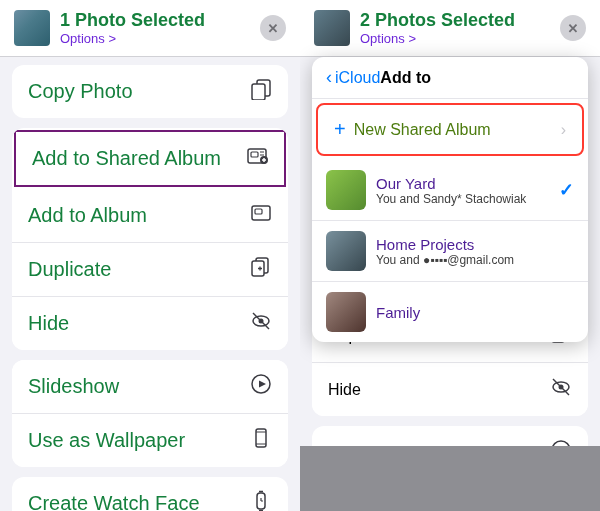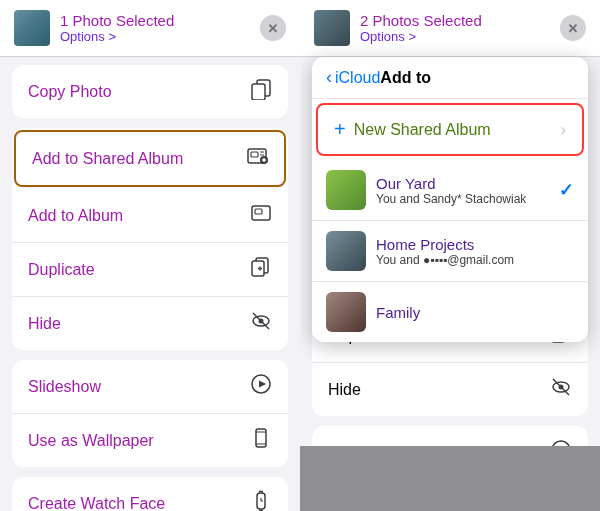--- a/index.html
+++ b/index.html
@@ -44,23 +44,23 @@
       overflow: hidden;
     }
 
     .photo-thumb-img {
       width: 100%;
       height: 100%;
       background: linear-gradient(135deg, #6b8fa3 0%, #4a7a8a 40%, #2d5f6e 100%);
     }
 
     .header-text .title {
-      font-size: 15px;
-      font-weight: 400;
-      color: #a21caf;
+      font-size: 18px;
+      font-weight: 700;
+      color: #15803d;
     }
 
     .header-text .options {
       font-size: 13px;
       color: #6d28d9;
     }
 
     .close-btn {
       width: 26px;
       height: 26px;
@@ -97,28 +97,28 @@
       border-bottom: 0.5px solid #e5e5ea;
       cursor: pointer;
       background: #fff;
     }
 
     .menu-item:last-child {
       border-bottom: none;
     }
 
     .menu-item.highlighted {
-      border: 2px solid #a16207;
-      border-radius: 8px;
+      border: 2px solid #701a75;
+      border-radius: 0;
       margin: 2px;
     }
 
     .menu-item-label {
-      font-size: 16px;
-      color: #a21caf;
+      font-size: 20px;
+      color: #15803d;
     }
 
     .menu-item-icon {
       font-size: 20px;
       color: #3c3c43;
     }
 
     
     .right-panel {
       width: 300px;

